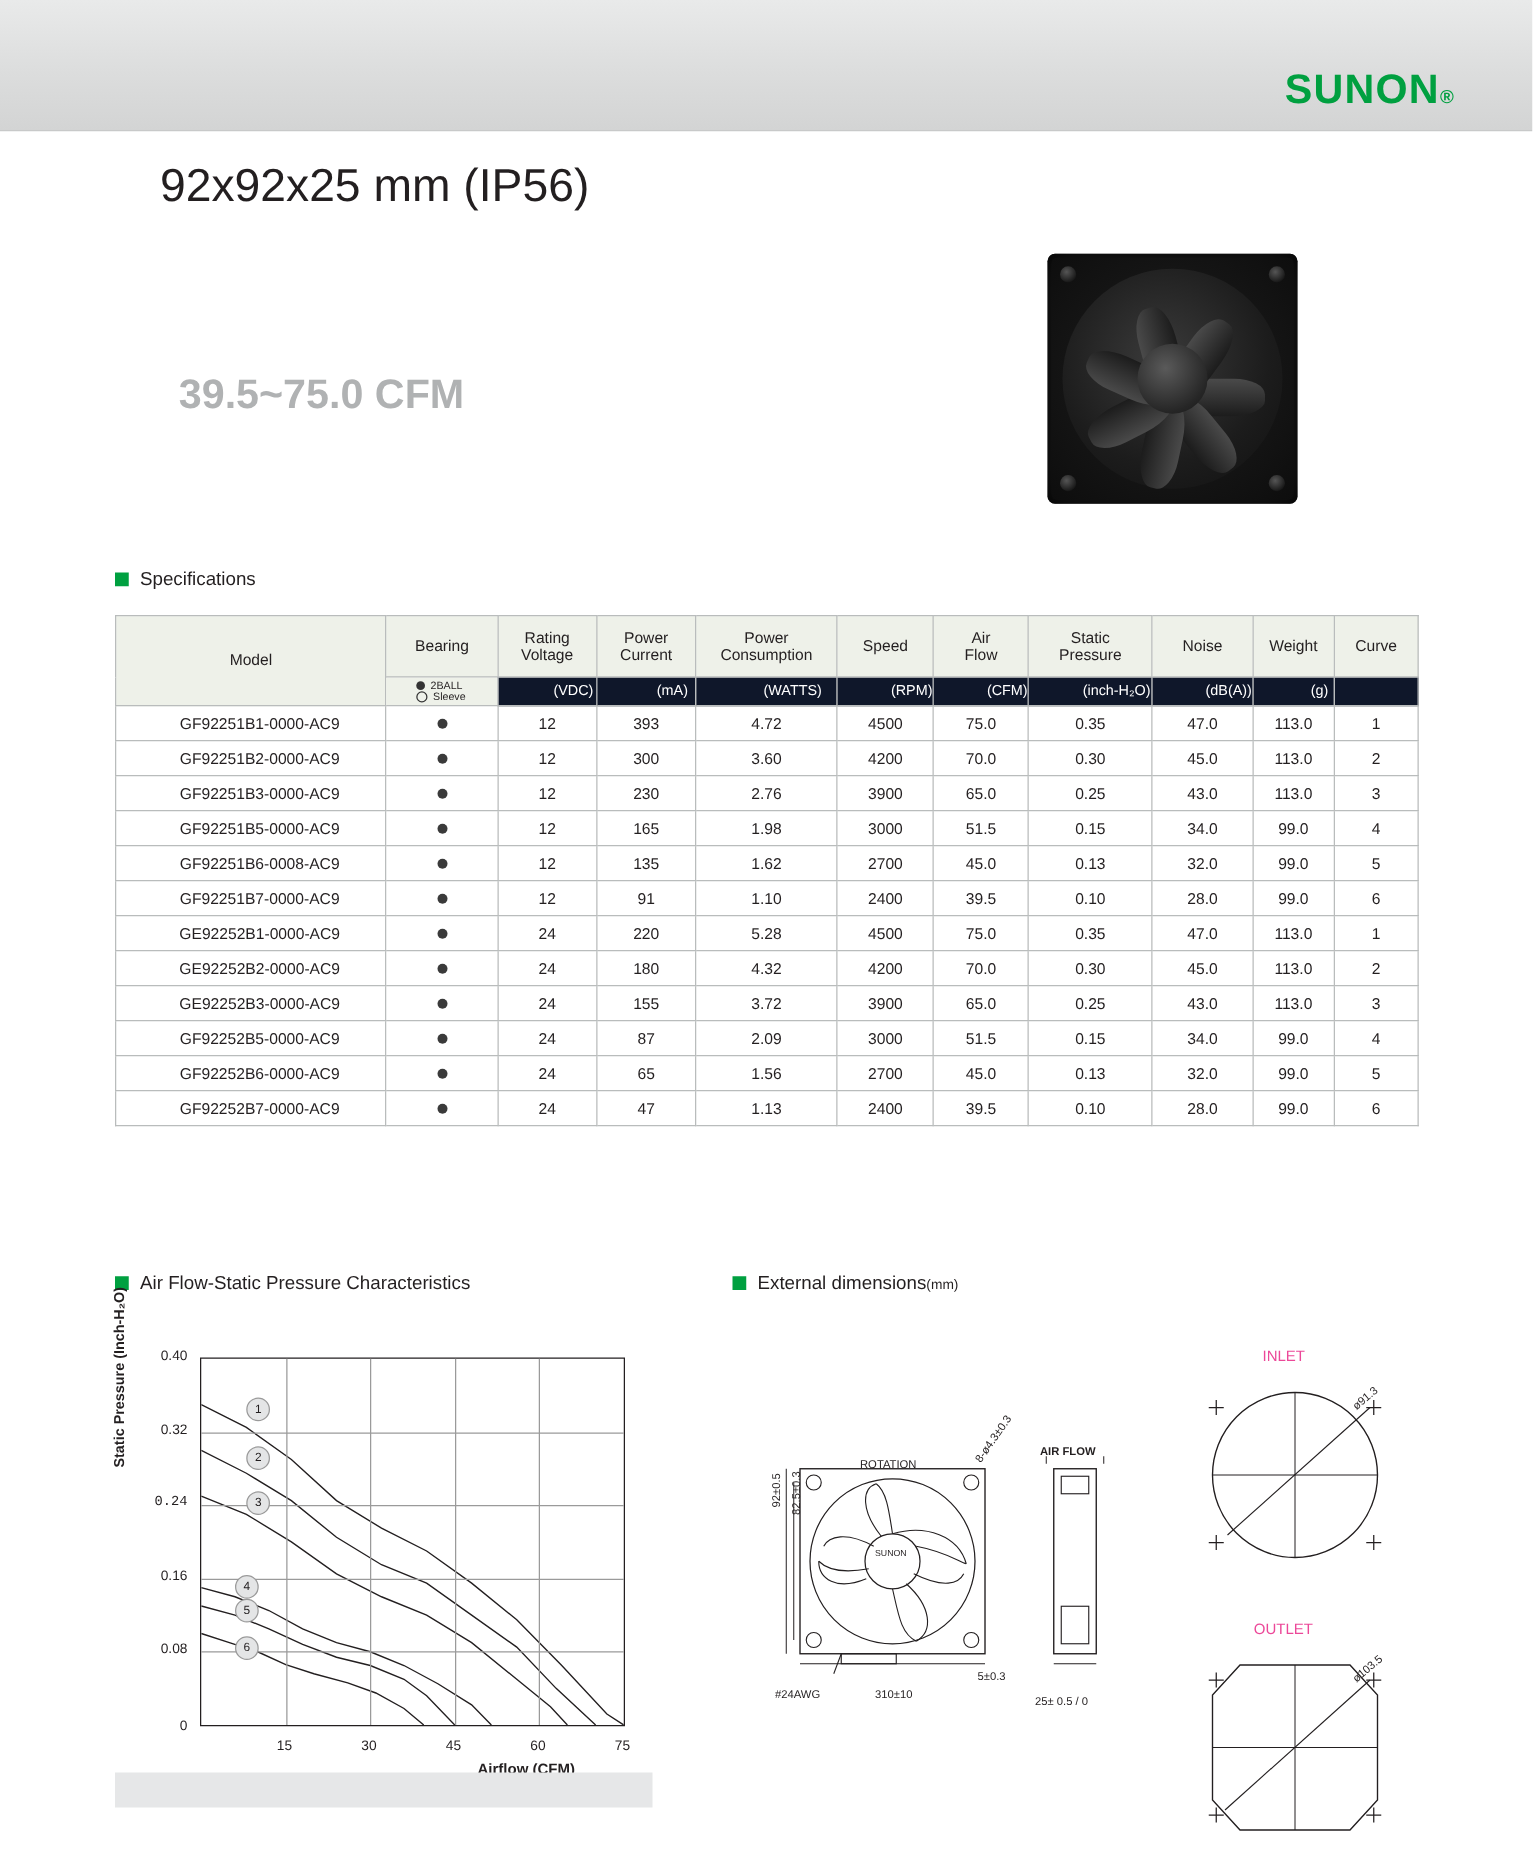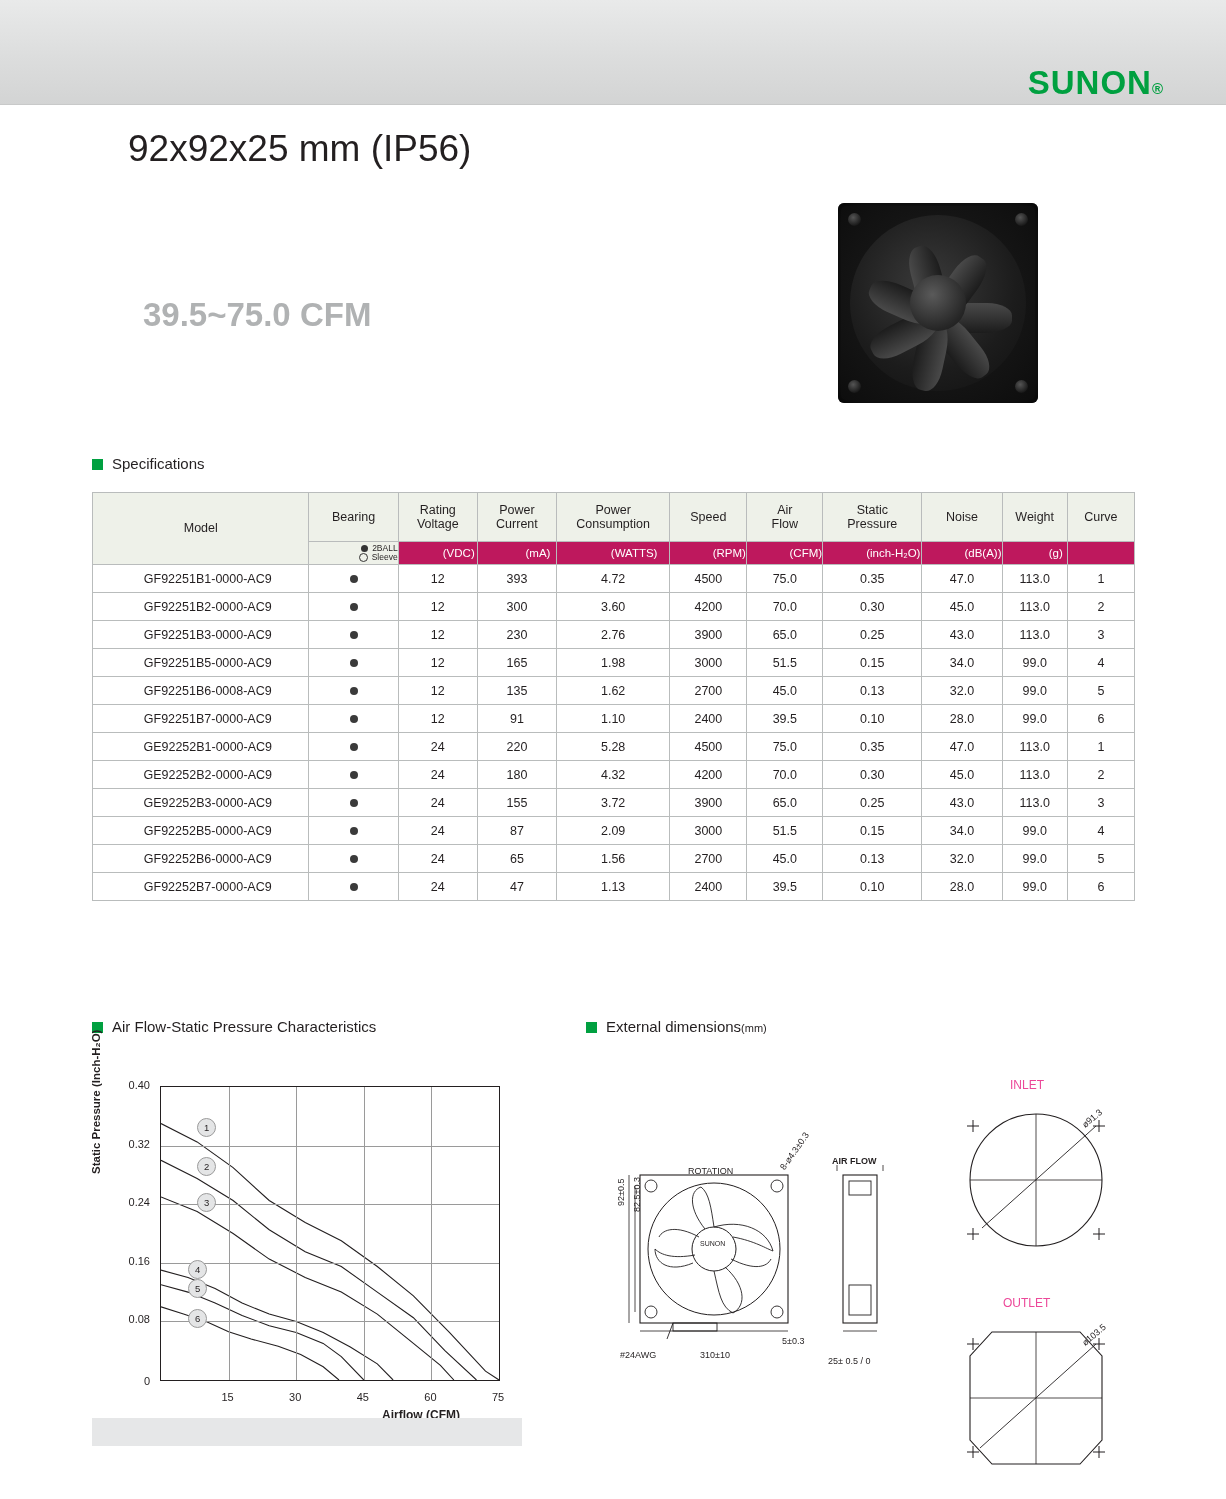--- a/index.html
+++ b/index.html
@@ -11,21 +11,21 @@
     position:relative;
     overflow:hidden;
   }
   
   .header {
     position:absolute; left:0; top:0; width:1226px; height:104px;
     background:linear-gradient(to bottom, #e9eaea 0%, #dcdddd 55%, #d3d4d4 100%);
     border-bottom:1px solid #c8c9c9;
   }
   .brand {
-    position:absolute; right:62px; top:64px;
+    position:absolute; right:62px; top:52px;
     font-size:33px; font-weight:bold; color:#00a040; letter-spacing:1px;margin-left:13px;
   }
   .brand .reg { font-size:15px; vertical-align:baseline; }
 
   
   .title {
     position:absolute; left:128px; top:128px;
     font-size:37px; color:#231f20; font-weight:normal;
   }
   .cfm {
@@ -82,25 +82,25 @@
   
   .spec-table {
     position:absolute; left:92px; top:492px; width:1043px;
     border-collapse:collapse; font-size:12.5px;
   }
   .spec-table td, .spec-table th {
     border:1px solid #b9bcbc; text-align:center; padding:0;
     height:27px; font-weight:normal; color:#231f20;
   }
   .spec-table thead .hrow1 td { background:#eef1e9; height:48px; line-height:1.15; }
-  .spec-table thead .hrow2 td { background:#be185d; color:#ffffff; height:22px; font-size:11.5px;padding-left:42px; }
+  .spec-table thead .hrow2 td { background:#0f172a; color:#ffffff; height:22px; font-size:11.5px;padding-left:42px; }
   .spec-table thead .hrow2 td.bearing-cell { background:#eef1e9; color:#231f20; text-align:left; padding-left:24px; position:relative; }
   .model-cell { text-align:left; padding-left:14px !important; }
   .model-head { background:#eef1e9 !important; }
-  .bearing-legend { font-size:8.5px; line-height:1.1; text-align:right; }
+  .bearing-legend { font-size:8.5px; line-height:1.1; text-align:left; }
   .ball-dot, .sleeve-dot {
     display:inline-block; width:7px; height:7px; border-radius:50%;
     vertical-align:middle; margin-right:4px;
   }
   .ball-dot { background:#333; }
   .sleeve-dot { background:transparent; border:1px solid #333; }
   .bear-mark {
     display:inline-block; width:8px; height:8px; border-radius:50%;
     background:#3a3a3a;
   }
@@ -406,21 +406,21 @@
       <div class="gridline-v" style="left: 202.8px;"></div>
       <div class="gridline-v" style="left: 270.4px;"></div>
       <div class="gridline-h" style="top: 234.4px;"></div>
       <div class="gridline-h" style="top: 175.8px;"></div>
       <div class="gridline-h" style="top: 117.2px;"></div>
       <div class="gridline-h" style="top: 58.6px;"></div>
     </div>
   <div id="yticks">
       <div class="ytick" style="left: 14px; top: 1px;">0.40</div>
       <div class="ytick" style="left: 14px; top: 59.6px;">0.32</div>
-      <div class="ytick" style="left: 14px; top: 118.2px;">0.24</div>
+      <div class="ytick" style="left: 14px; top: 118.2px; font-family: Liberation Mono, monospace;">0.24</div>
       <div class="ytick" style="left: 14px; top: 176.8px;">0.16</div>
       <div class="ytick" style="left: 14px; top: 235.4px;">0.08</div>
       <div class="ytick" style="left: 14px; top: 297px;">0</div>
     </div>
   <div id="xticks">
       <div class="xtick" style="left: 115.6px; top: 313px;">15</div>
       <div class="xtick" style="left: 183.2px; top: 313px;">30</div>
       <div class="xtick" style="left: 250.8px; top: 313px;">45</div>
       <div class="xtick" style="left: 318.4px; top: 313px;">60</div>
       <div class="xtick" style="left: 386px; top: 313px;">75</div>

